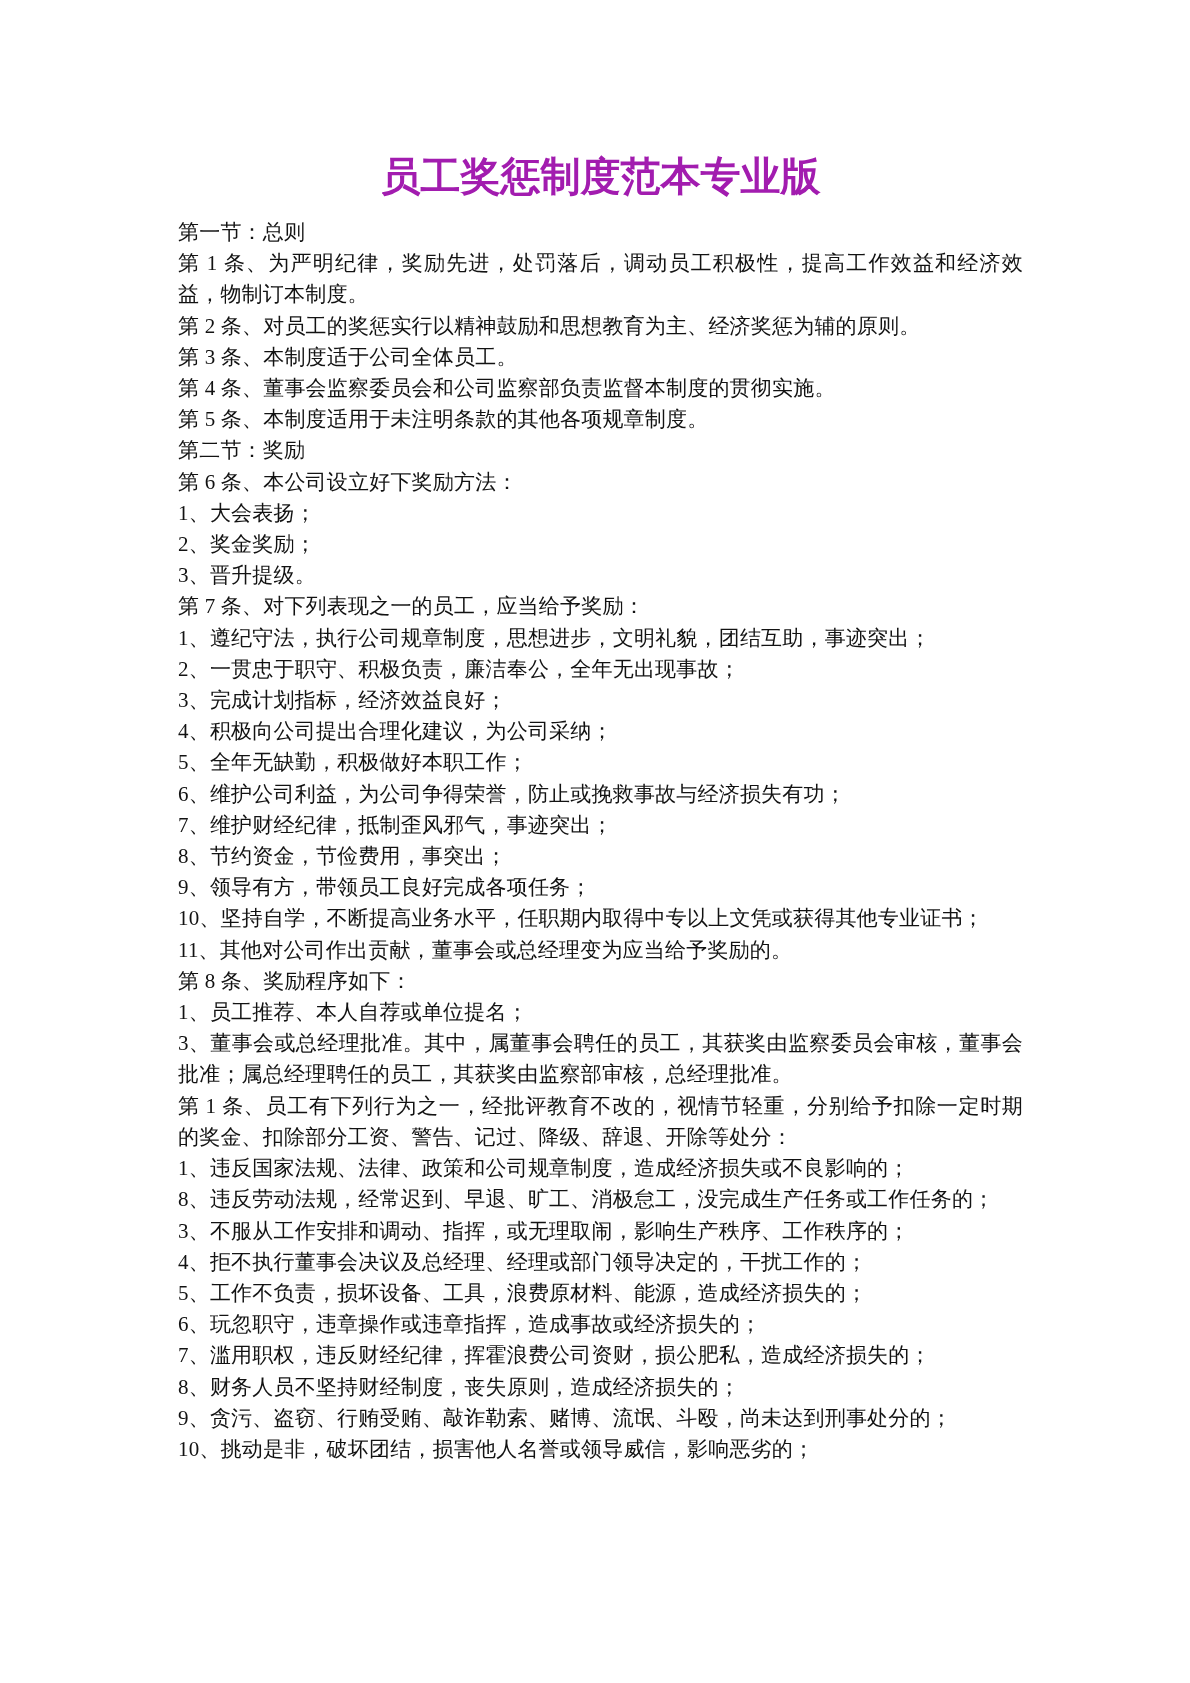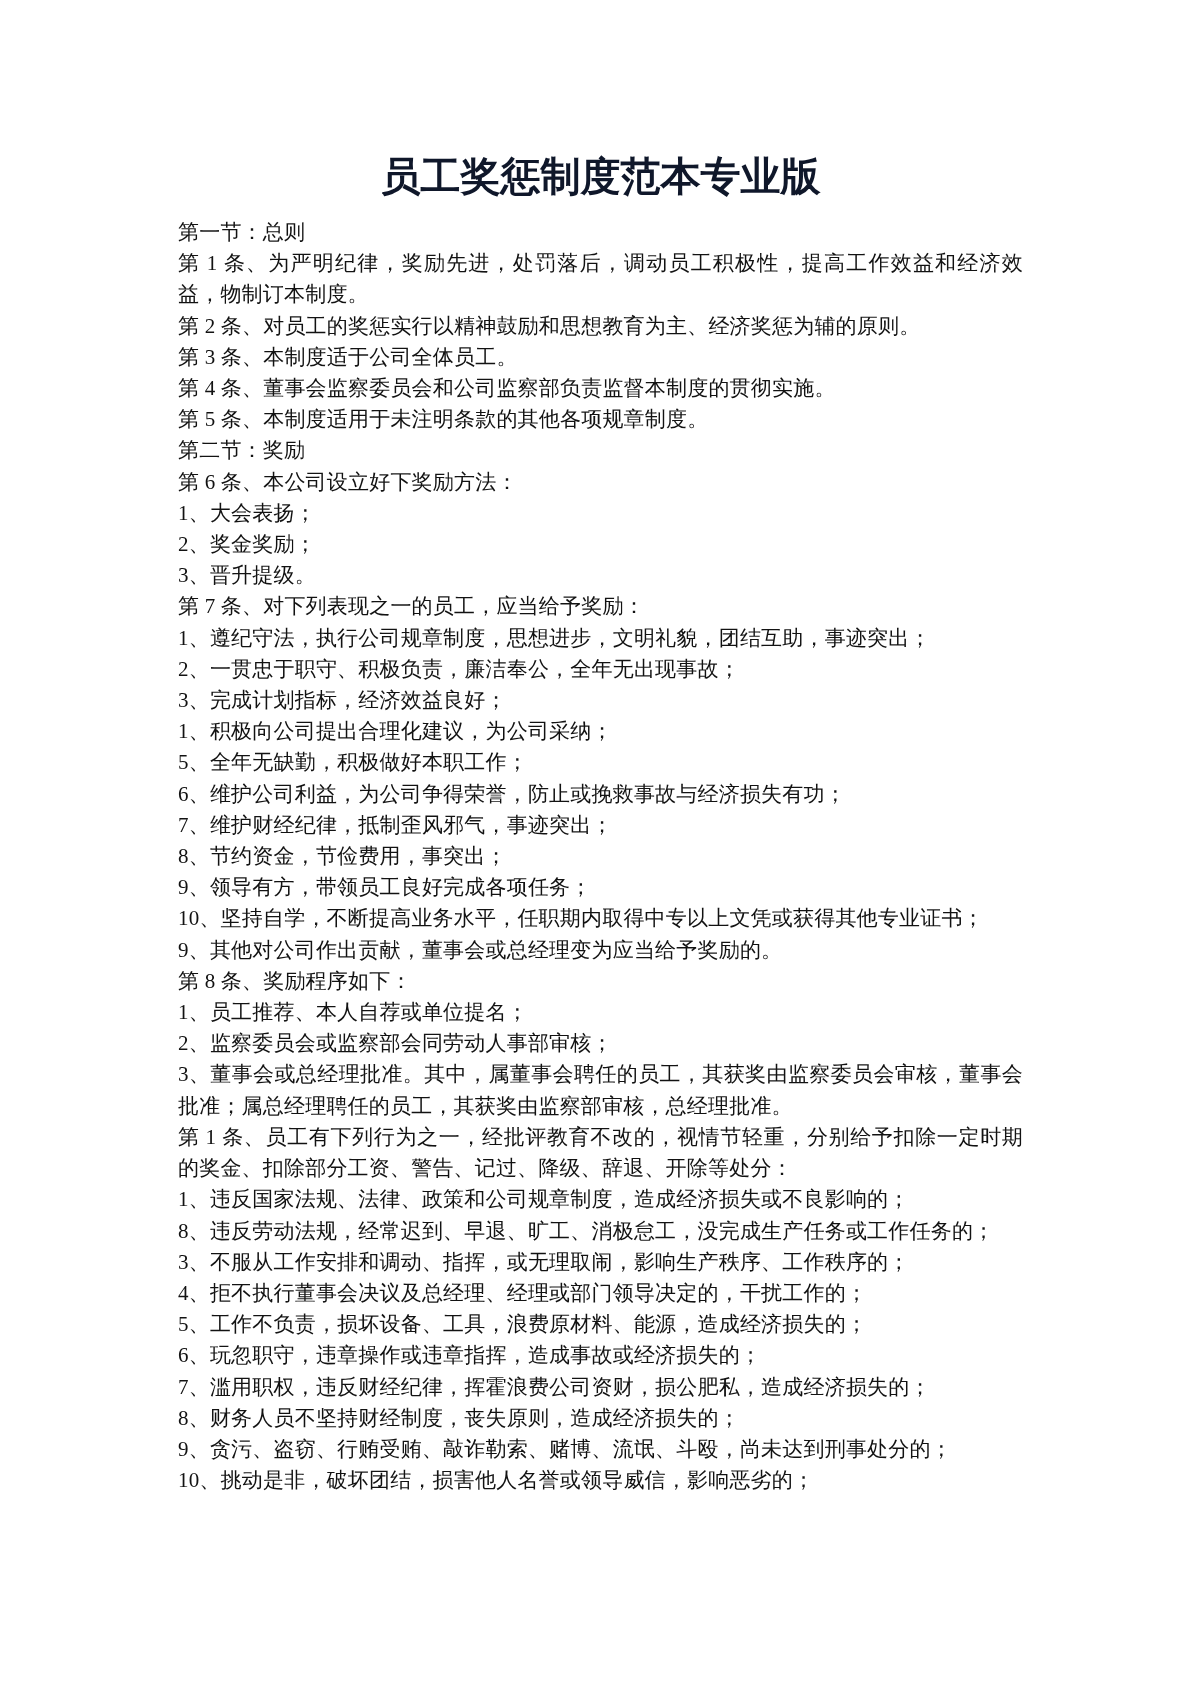--- a/index.html
+++ b/index.html
@@ -20,21 +20,21 @@
     position: absolute;
     top: 153px;
     left: 178px;
     width: 845px;
     margin: 0;
     text-align: center;
     font-size: 40px;
     line-height: 48px;
     font-weight: bold;
     letter-spacing: 0px;
-    color: #0f172a;
+    color: #a21caf;
     white-space: nowrap;
   }
   .doc-body {
     position: absolute;
     top: 217px;
     left: 178px;
     width: 845px;
     font-size: 21px;
     line-height: 31.2px;
     text-align: justify;
@@ -61,31 +61,30 @@
       <p>第 5 条、本制度适用于未注明条款的其他各项规章制度。</p>
       <p>第二节：奖励</p>
       <p>第 6 条、本公司设立好下奖励方法：</p>
       <p>1、大会表扬；</p>
       <p>2、奖金奖励；</p>
       <p>3、晋升提级。</p>
       <p>第 7 条、对下列表现之一的员工，应当给予奖励：</p>
       <p>1、遵纪守法，执行公司规章制度，思想进步，文明礼貌，团结互助，事迹突出；</p>
       <p>2、一贯忠于职守、积极负责，廉洁奉公，全年无出现事故；</p>
       <p>3、完成计划指标，经济效益良好；</p>
-      <p>1、积极向公司提出合理化建议，为公司采纳；</p>
+      <p>4、积极向公司提出合理化建议，为公司采纳；</p>
       <p>5、全年无缺勤，积极做好本职工作；</p>
       <p>6、维护公司利益，为公司争得荣誉，防止或挽救事故与经济损失有功；</p>
       <p>7、维护财经纪律，抵制歪风邪气，事迹突出；</p>
       <p>8、节约资金，节俭费用，事突出；</p>
       <p>9、领导有方，带领员工良好完成各项任务；</p>
       <p>10、坚持自学，不断提高业务水平，任职期内取得中专以上文凭或获得其他专业证书；</p>
-      <p>9、其他对公司作出贡献，董事会或总经理变为应当给予奖励的。</p>
+      <p>11、其他对公司作出贡献，董事会或总经理变为应当给予奖励的。</p>
       <p>第 8 条、奖励程序如下：</p>
       <p>1、员工推荐、本人自荐或单位提名；</p>
-      <p>2、监察委员会或监察部会同劳动人事部审核；</p>
       <p>3、董事会或总经理批准。其中，属董事会聘任的员工，其获奖由监察委员会审核，董事会批准；属总经理聘任的员工，其获奖由监察部审核，总经理批准。</p>
       <p>第 1 条、员工有下列行为之一，经批评教育不改的，视情节轻重，分别给予扣除一定时期的奖金、扣除部分工资、警告、记过、降级、辞退、开除等处分：</p>
       <p>1、违反国家法规、法律、政策和公司规章制度，造成经济损失或不良影响的；</p>
       <p>8、违反劳动法规，经常迟到、早退、旷工、消极怠工，没完成生产任务或工作任务的；</p>
       <p>3、不服从工作安排和调动、指挥，或无理取闹，影响生产秩序、工作秩序的；</p>
       <p>4、拒不执行董事会决议及总经理、经理或部门领导决定的，干扰工作的；</p>
       <p>5、工作不负责，损坏设备、工具，浪费原材料、能源，造成经济损失的；</p>
       <p>6、玩忽职守，违章操作或违章指挥，造成事故或经济损失的；</p>
       <p>7、滥用职权，违反财经纪律，挥霍浪费公司资财，损公肥私，造成经济损失的；</p>
       <p>8、财务人员不坚持财经制度，丧失原则，造成经济损失的；</p>

